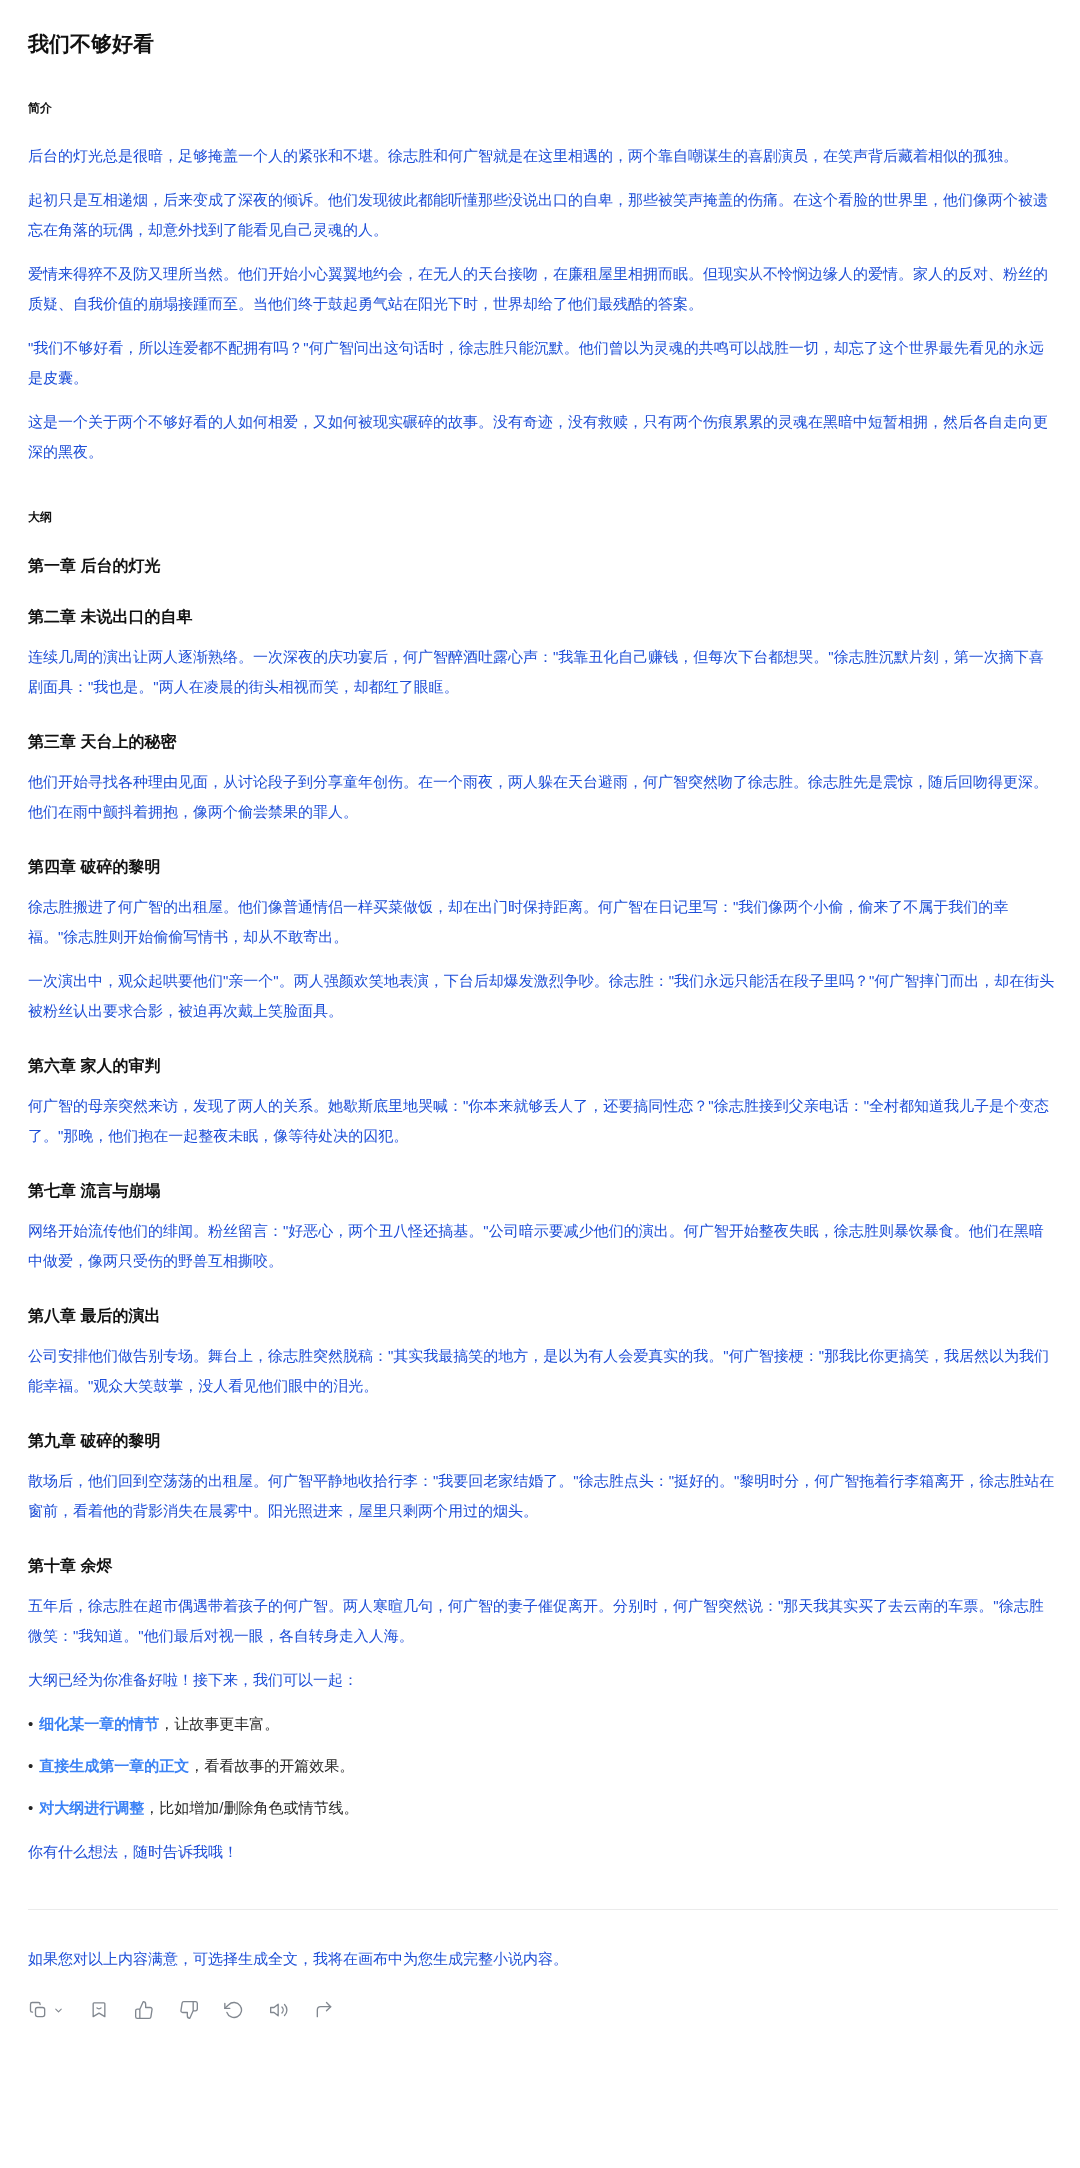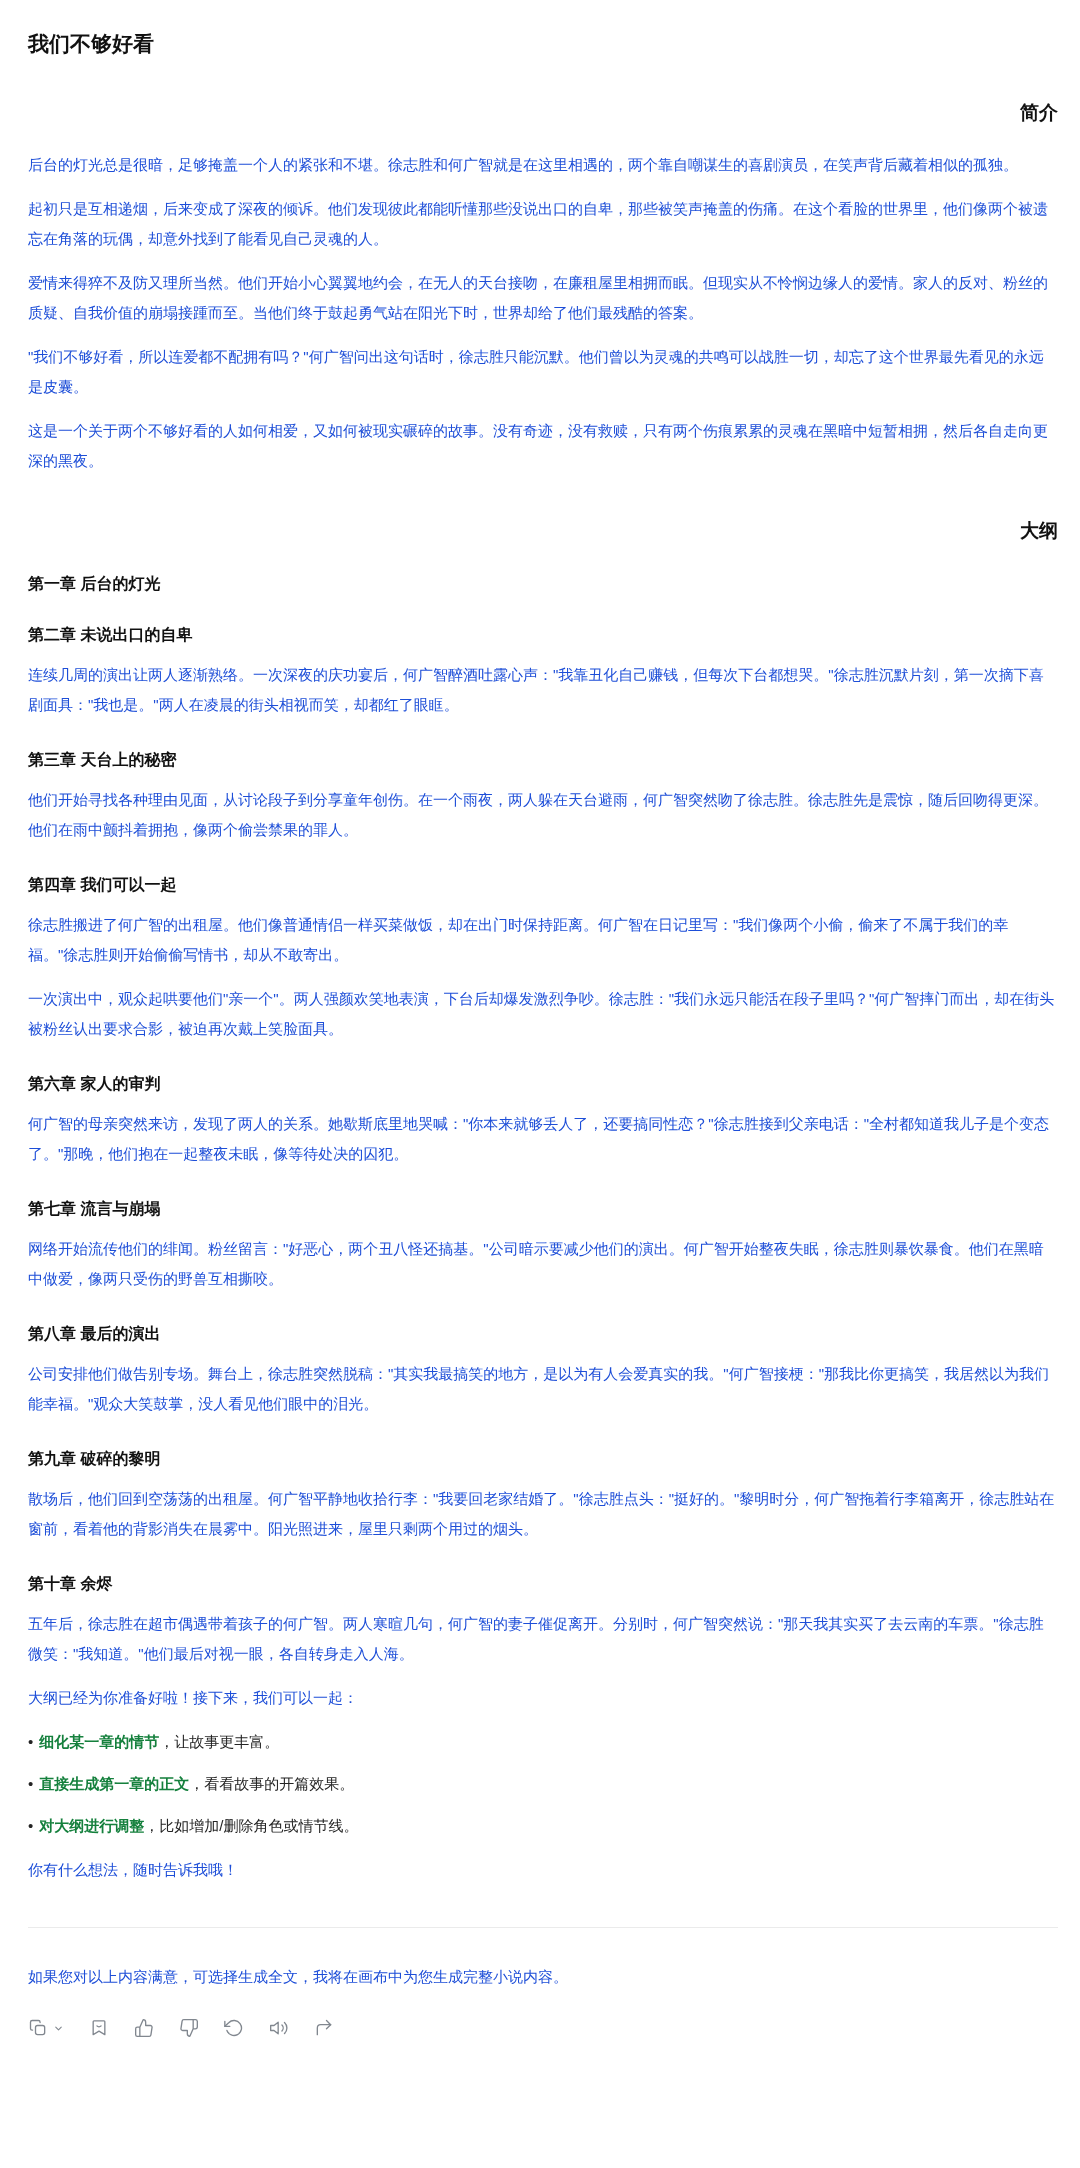--- a/index.html
+++ b/index.html
@@ -7,26 +7,26 @@
   body {
     width:1080px; min-height:2168px; margin:0 auto;
     font-family:"Liberation Sans","DejaVu Sans",sans-serif;
     color:#242424; display:flex; flex-direction:column;
   }
   .content {
     flex:1 1 auto;
     padding:26px 22px 0 28px;
   }
   h1.doc-title { font-size:21px; font-weight:700; color:#111; margin:4px 0 38px; }
-  h2.sec-heading { font-size:19px; font-weight:700; color:#111; margin:42px 0 24px;text-align:right; }
+  h2.sec-heading { font-size:12px; font-weight:700; color:#111; margin:42px 0 24px; }
   h3.chapter-title { font-size:16px; font-weight:700; color:#111; margin:30px 0 12px; }
   p.body-text { font-size:15px; line-height:30px; margin:14px 0; color:#1d4ed8; }
   p.bullet-line { font-size:15px; line-height:30px; margin:12px 0; }
   .bullet-marker { margin-right:6px; }
-  .bullet-bold { font-weight:700; color:#15803d; }
+  .bullet-bold { font-weight:700; color:#3b82f6; }
   hr.answer-divider { border:none; border-top:1px solid #ebebeb; margin:42px 0 34px; }
 
   .msg-toolbar { display:flex; align-items:center; gap:25px; margin-top:26px; }
   .icon-btn {
     display:inline-flex; align-items:center; gap:5px;
     background:none; border:none; padding:0; cursor:pointer; color:#81878f;
   }
   .icon-btn svg { display:block; }
 </style>
 </head>
@@ -49,21 +49,21 @@
   </section>
   <section>
     <h3 class="chapter-title">第二章 未说出口的自卑</h3>
     <p class="body-text">连续几周的演出让两人逐渐熟络。一次深夜的庆功宴后，何广智醉酒吐露心声："我靠丑化自己赚钱，但每次下台都想哭。"徐志胜沉默片刻，第一次摘下喜剧面具："我也是。"两人在凌晨的街头相视而笑，却都红了眼眶。</p>
   </section>
   <section>
     <h3 class="chapter-title">第三章 天台上的秘密</h3>
     <p class="body-text">他们开始寻找各种理由见面，从讨论段子到分享童年创伤。在一个雨夜，两人躲在天台避雨，何广智突然吻了徐志胜。徐志胜先是震惊，随后回吻得更深。他们在雨中颤抖着拥抱，像两个偷尝禁果的罪人。</p>
   </section>
   <section>
-    <h3 class="chapter-title">第四章 我们可以一起</h3>
+    <h3 class="chapter-title">第四章 破碎的黎明</h3>
     <p class="body-text">徐志胜搬进了何广智的出租屋。他们像普通情侣一样买菜做饭，却在出门时保持距离。何广智在日记里写："我们像两个小偷，偷来了不属于我们的幸福。"徐志胜则开始偷偷写情书，却从不敢寄出。</p>
   </section>
   <section>
     <p class="body-text">一次演出中，观众起哄要他们"亲一个"。两人强颜欢笑地表演，下台后却爆发激烈争吵。徐志胜："我们永远只能活在段子里吗？"何广智摔门而出，却在街头被粉丝认出要求合影，被迫再次戴上笑脸面具。</p>
   </section>
   <section>
     <h3 class="chapter-title">第六章 家人的审判</h3>
     <p class="body-text">何广智的母亲突然来访，发现了两人的关系。她歇斯底里地哭喊："你本来就够丢人了，还要搞同性恋？"徐志胜接到父亲电话："全村都知道我儿子是个变态了。"那晚，他们抱在一起整夜未眠，像等待处决的囚犯。</p>
   </section>
   <section>

